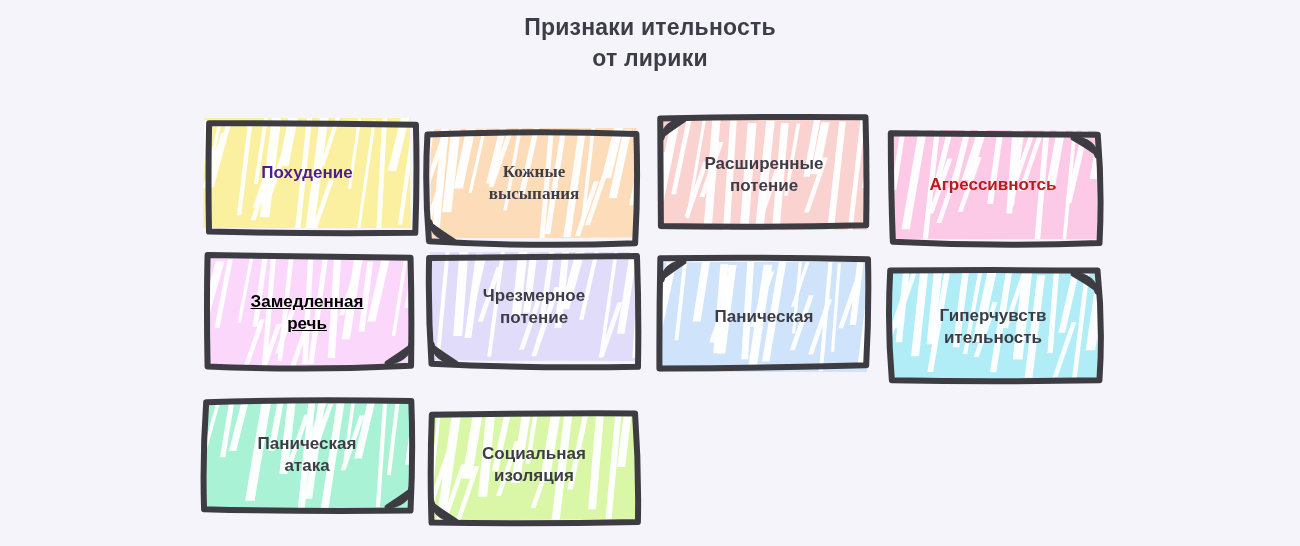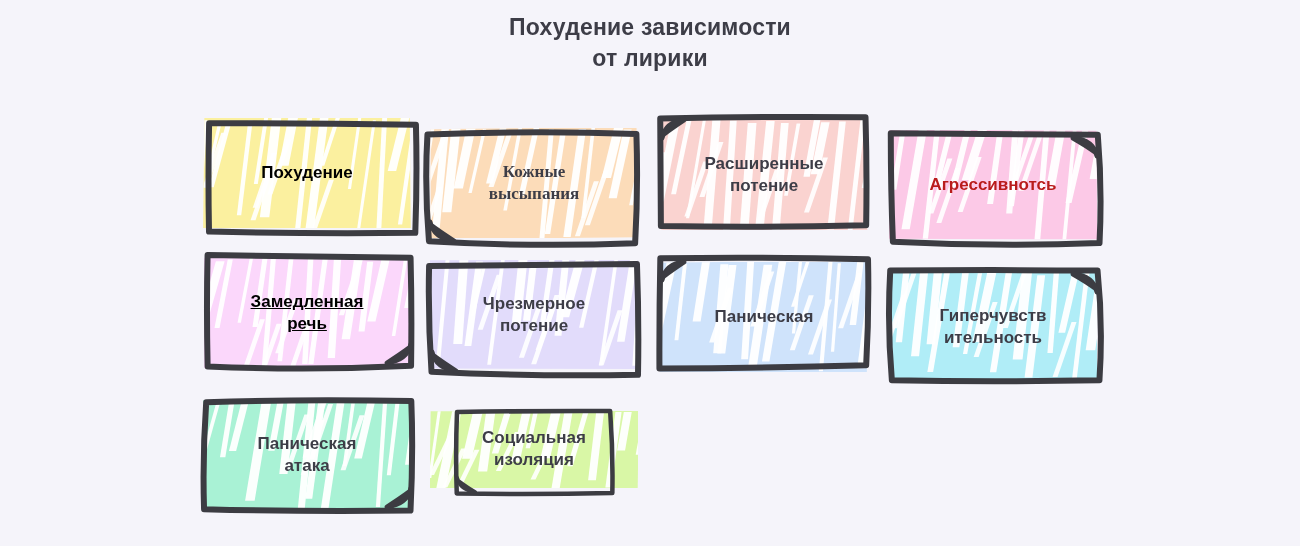--- a/index.html
+++ b/index.html
@@ -92,21 +92,21 @@
     color: #3d3d47;
     white-space: pre-line;
     padding: 0 10px;
     box-sizing: border-box;
     z-index: 3;
   }
 </style>
 </head>
 <body style="background: rgb(245, 244, 250);">
 
-<div class="title">Похудение зависимости
+<div class="title">Признаки ительность
 от лирики</div>
 
 <div class="board">
     <div class="card" style="left: 203px; top: 118px; width: 208px; height: 110px;">
       <div class="paper" style="clip-path: polygon(1.38778px -0.907967px, 206.711px -0.16778px, 207.78px 111.136px, 0.0881506px 110.664px);">
         <div class="fill" style="background:#fbf09f"></div>
         <svg viewBox="0 0 208 110" preserveAspectRatio="none">
           <path d="M -18.702978252913454 0.2970217470865464 L -11.295063029952871 0.2970217470865464 L -24.851489126456727 94.82072723875535 L -32.25940434941731 94.82072723875535 Z" fill="#ffffff" opacity="0.95"></path>
           <path d="M 0.3194650794721383 2.223093995329691 L 4.532670006588887 2.223093995329691 L -2.9152406493412855 105.32493916595013 L -7.128445576458034 105.32493916595013 Z" fill="#ffffff" opacity="0.95"></path>
           <path d="M 15.48763399523159 3.357915473738103 L 18.886325009400025 3.357915473738103 L 6.493131125171203 57.67070024988902 L 3.0944401110027684 57.67070024988902 Z" fill="#ffffff" opacity="0.95"></path>
@@ -130,21 +130,21 @@
           <path d="M 66.53328698640689 47.20900222755881 L 71.53328698640689 47.20900222755881 L 52.53328698640689 102.20900222755881 L 47.53328698640689 102.20900222755881 Z" fill="#ffffff" opacity="0.9"></path>
         </svg>
       </div>
       <div class="outline" style="transform: translate(4px, 4px);">
         <svg viewBox="0 0 228 130">
           <g transform="translate(10,10)" fill="none" stroke="#3c3c42" stroke-width="6" stroke-linecap="round" stroke-linejoin="round">
             <path d="M 2.1140113145920623 1.2495249393687118 Q 104.00353555850052 1.2818775128325797 208.92778603178886 2.6714199750567786 Q 210.3017717733128 55.002483487338395 208.28923759813188 110.79505359809264 Q 106.92484437274834 111.99295780523244 1.9987046249298146 109.59812585164036 Q 0.9690535250101675 53.85119132647378 2.1140113145920623 1.2495249393687118 Z"></path>
           </g>
         </svg>
       </div>
-      <div class="label" style="color: #000000;">Похудение</div>
+      <div class="label" style="color: #4c1d95;">Похудение</div>
     </div>
     <div class="card" style="left: 430px; top: 128px; width: 208px; height: 110px; font-family: Liberation Serif, serif;">
       <div class="paper" style="clip-path: polygon(0.693433px 1.17811px, 206.544px -1.07333px, 208.618px 109.298px, 0.562909px 111.216px);">
         <div class="fill" style="background:#fcdcb9"></div>
         <svg viewBox="0 0 208 110" preserveAspectRatio="none">
           <path d="M -17.718261111876927 1.2817388881230727 L -9.621043890190776 1.2817388881230727 L -24.359130555938464 102.84617193820304 L -32.456347777624615 102.84617193820304 Z" fill="#ffffff" opacity="0.95"></path>
           <path d="M -0.9912643112620572 -0.6723384298093151 L 4.528811324104026 -0.6723384298093151 L -9.074068528156204 83.85155900722748 L -14.594144163522287 83.85155900722748 Z" fill="#ffffff" opacity="0.95"></path>
           <path d="M 11.835510068554868 -3.091424795526109 L 19.30855652259197 -3.091424795526109 L 9.814974039734807 99.66401812778349 L 2.3419275856977038 99.66401812778349 Z" fill="#ffffff" opacity="0.95"></path>
           <path d="M 22.069558591669193 -5.616708986104641 L 31.220672761297465 -5.616708986104641 L 21.383901054712624 84.17793236981606 L 12.232786885084352 84.17793236981606 Z" fill="#ffffff" opacity="0.95"></path>
           <path d="M 37.39877365627035 -4.70436360113672 L 46.64770428130214 -4.70436360113672 L 32.89064620200588 60.527037101843234 L 23.641715576974093 60.527037101843234 Z" fill="#ffffff" opacity="0.95"></path>
@@ -283,21 +283,21 @@
         <svg viewBox="0 0 228 130">
           <g transform="translate(10,10)" fill="none" stroke="#3c3c42" stroke-width="6" stroke-linecap="round" stroke-linejoin="round">
             <path d="M 2.5708175000181654 -0.9408232630230486 Q 105.6393590849566 0.42700113498722203 205.56889709207826 1.823562919627875 Q 206.907574486253 53.96892029247101 206.06352424697616 109.75054559457931 Q 105.35114058820363 114.87713669273126 2.621029350790195 110.4941411789041 Q 1.3563193811642122 52.86486738943495 2.5708175000181654 -0.9408232630230486 Z"></path>
             <path d="M 206 88 Q 202 104 182 107 Q 196 98 204 92" stroke-width="5"></path>
           </g>
         </svg>
       </div>
       <div class="label" style="color: #000000; text-decoration: underline;">Замедленная
 речь</div>
     </div>
-    <div class="card" style="left: 430px; top: 260px; width: 208px; height: 110px; text-decoration: underline;">
+    <div class="card" style="left: 430px; top: 252px; width: 208px; height: 110px; text-decoration: underline;">
       <div class="paper" style="clip-path: polygon(-1.46095px 0.154395px, 208.85px -0.514816px, 208.089px 108.875px, 1.15688px 108.54px);">
         <div class="fill" style="background:#e2dcfb"></div>
         <svg viewBox="0 0 208 110" preserveAspectRatio="none">
           <path d="M -18.09901011059992 0.9009898894000798 L -10.268317188019864 0.9009898894000798 L -24.54950505529996 99.74306759861066 L -32.380197977880016 99.74306759861066 Z" fill="#ffffff" opacity="0.95"></path>
           <path d="M -4.580090860174096 1.5075897307033301 L -0.6677461944273091 1.5075897307033301 L -9.41860890204407 95.65470078211001 L -13.330953567790857 95.65470078211001 Z" fill="#ffffff" opacity="0.95"></path>
           <path d="M 15.593535445237649 -0.6989095823664684 L 19.64036724276957 -0.6989095823664684 L 10.145007019629702 101.82922467333447 L 6.09817522209778 101.82922467333447 Z" fill="#ffffff" opacity="0.95"></path>
           <path d="M 29.687597490104963 -5.119590527116088 L 38.72102477482258 -5.119590527116088 L 32.27954022897029 83.97640786752619 L 23.246112944252673 83.97640786752619 Z" fill="#ffffff" opacity="0.95"></path>
           <path d="M 46.06875159769697 1.5531133333424805 L 52.929005598445656 1.5531133333424805 L 41.32731137055089 85.98825368269354 L 34.467057369802205 85.98825368269354 Z" fill="#ffffff" opacity="0.95"></path>
           <path d="M 53.38040947288391 2.7721621355194657 L 56.67831041626414 2.7721621355194657 L 44.32245142184911 56.354669818403636 L 41.02455047846888 56.354669818403636 Z" fill="#ffffff" opacity="0.95"></path>
           <path d="M 71.30356630809547 -3.308177470731607 L 75.17607086915814 -3.308177470731607 L 61.08222207763174 104.82967982468837 L 57.20971751656907 104.82967982468837 Z" fill="#ffffff" opacity="0.95"></path>
@@ -434,21 +434,21 @@
         <svg viewBox="0 0 228 130">
           <g transform="translate(10,10)" fill="none" stroke="#3c3c42" stroke-width="6" stroke-linecap="round" stroke-linejoin="round">
             <path d="M 1.205859428999247 2.1338569683139212 Q 103.17875813347928 -1.0063406752160517 206.31357821146958 1.11861966480501 Q 208.35487732272668 54.00079044002632 205.4995118070874 110.54250299424166 Q 102.974459846826 111.98482428284478 -0.9464913077863457 109.18206813721918 Q -2.594973202825713 56.51380191273938 1.205859428999247 2.1338569683139212 Z"></path>
             <path d="M 206 88 Q 202 104 182 107 Q 196 98 204 92" stroke-width="5"></path>
           </g>
         </svg>
       </div>
       <div class="label" style="color: rgb(61, 61, 71);">Паническая
 атака</div>
     </div>
-    <div class="card" style="left: 430px; top: 410px; width: 208px; height: 78px;">
+    <div class="card" style="left: 430px; top: 410px; width: 208px; height: 110px;">
       <div class="paper" style="clip-path: polygon(0.645864px 1.343px, 208.908px 0.932506px, 207.223px 108.716px, -0.943524px 110.794px);">
         <div class="fill" style="background:#d9f7a6"></div>
         <svg viewBox="0 0 208 110" preserveAspectRatio="none">
           <path d="M -21.81164315858041 -2.8116431585804094 L -16.579793369586696 -2.8116431585804094 L -26.405821579290205 69.48510825756966 L -31.637671368283918 69.48510825756966 Z" fill="#ffffff" opacity="0.95"></path>
           <path d="M -9.39704862866347 1.2651631566259312 L -3.781815387890674 1.2651631566259312 L -11.013164221309125 95.94735801197021 L -16.62839746208192 95.94735801197021 Z" fill="#ffffff" opacity="0.95"></path>
           <path d="M 8.353943531852565 -4.753564912767615 L 11.385750571607787 -4.753564912767615 L 1.314905983999779 95.85028728588986 L -1.716901055755443 95.85028728588986 Z" fill="#ffffff" opacity="0.95"></path>
           <path d="M 22.686174625254353 -1.617293579125544 L 31.91011176673055 -1.617293579125544 L 15.088172188072349 113.22424901155136 L 5.86423504659615 113.22424901155136 Z" fill="#ffffff" opacity="0.95"></path>
           <path d="M 44.3402240513542 -5.121263433044078 L 53.97389116627255 -5.121263433044078 L 41.70763317850742 68.74489351673401 L 32.07396606358907 68.74489351673401 Z" fill="#ffffff" opacity="0.95"></path>
           <path d="M 56.882706420874456 -5.510811816408022 L 66.10021589437747 -5.510811816408022 L 57.20855660134475 86.81210904057481 L 47.99104712784174 86.81210904057481 Z" fill="#ffffff" opacity="0.95"></path>
           <path d="M 75.44412679166999 -1.2380948058635113 L 81.93022642979122 -1.2380948058635113 L 68.26931193513519 61.2945105820836 L 61.78321229701396 61.2945105820836 Z" fill="#ffffff" opacity="0.95"></path>

